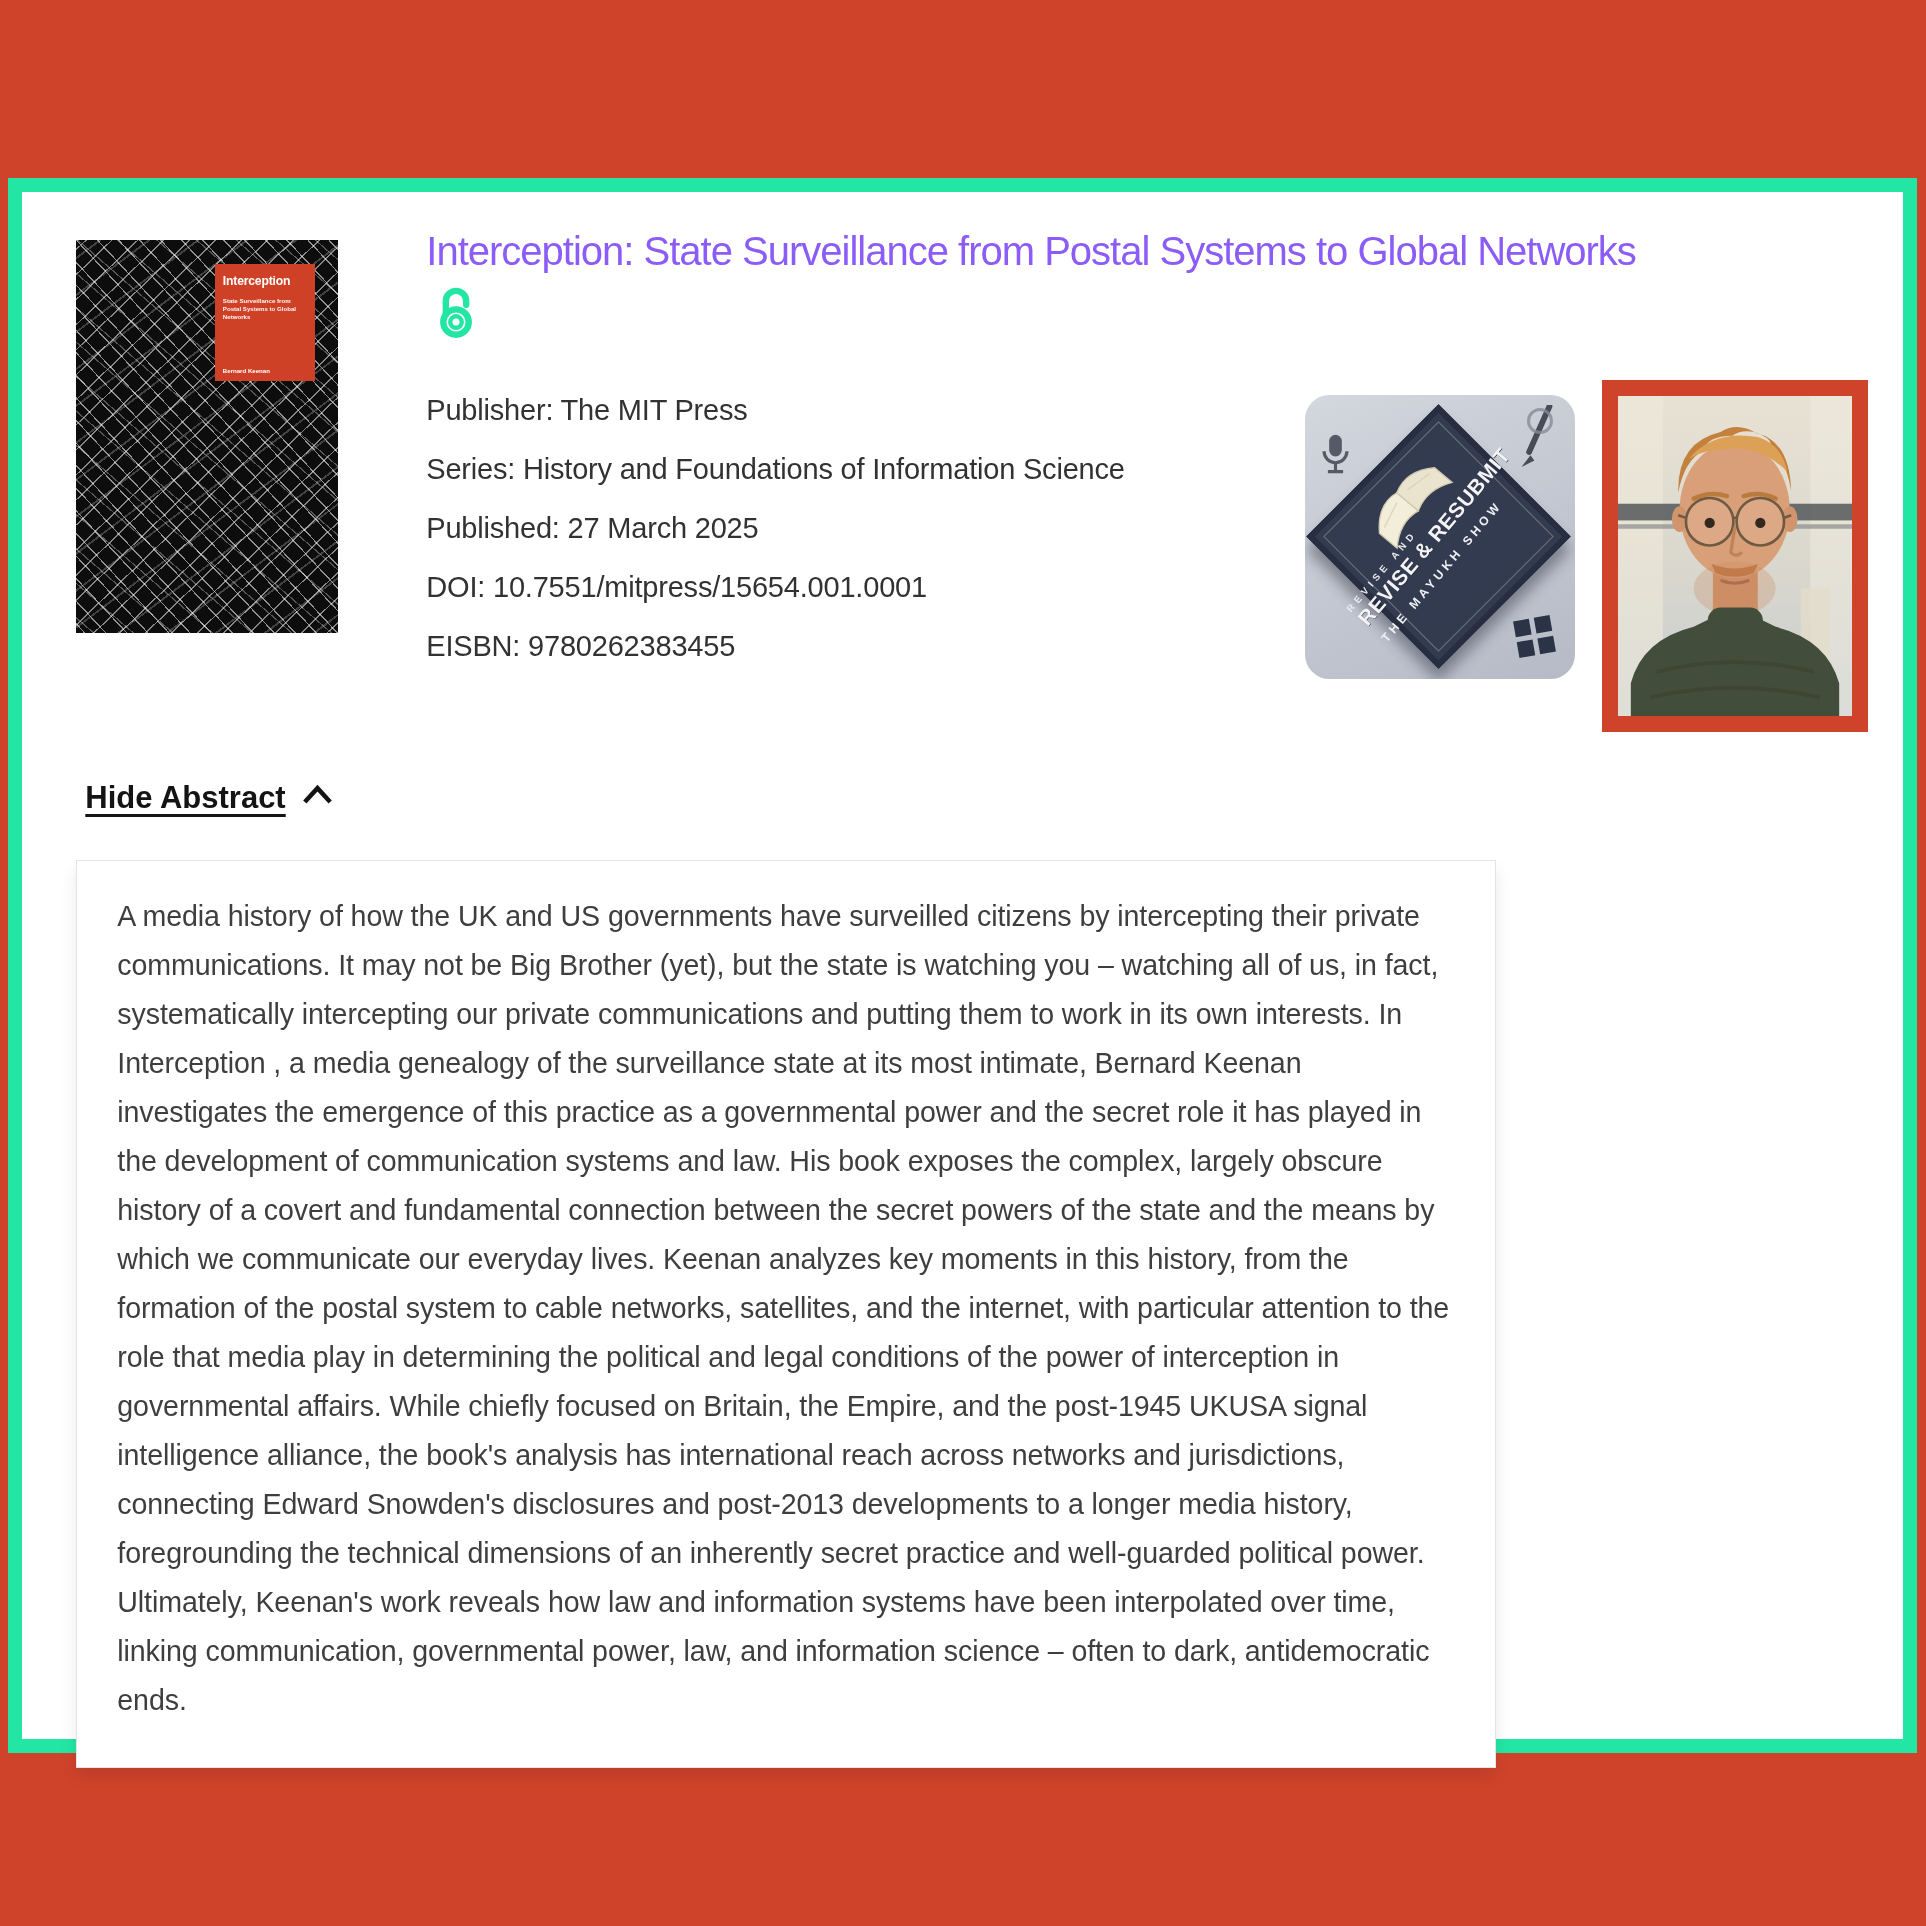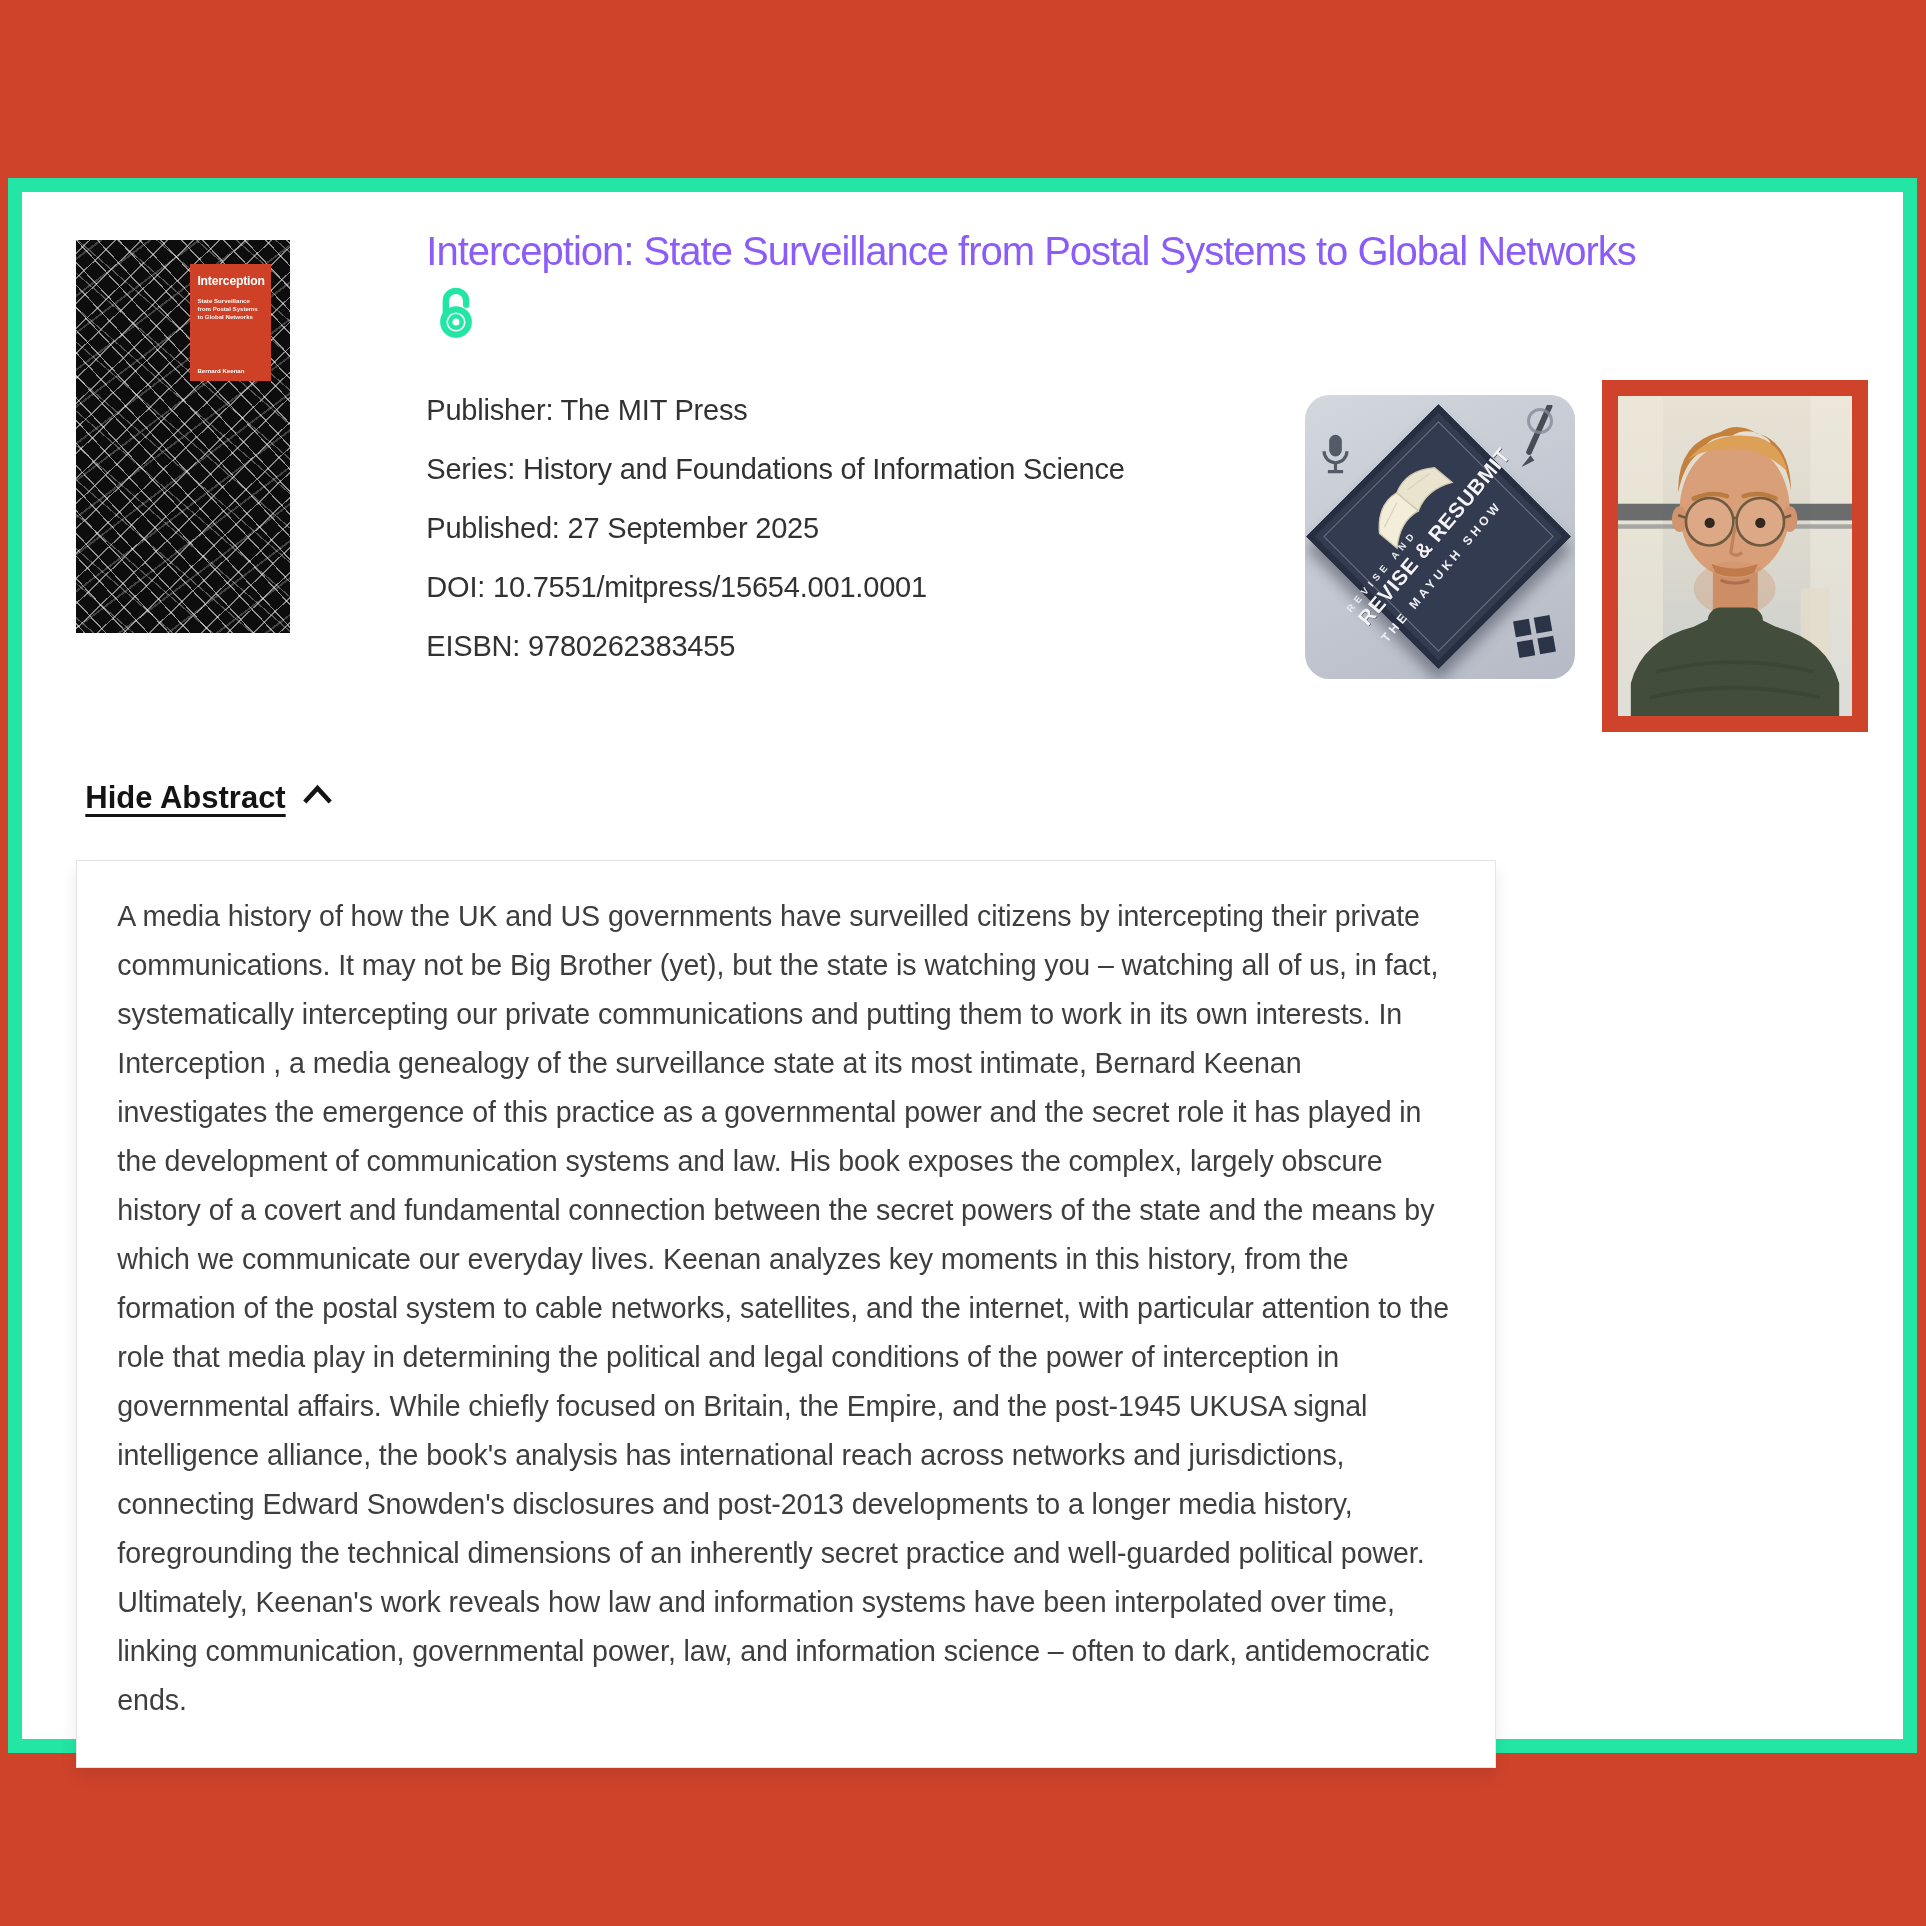--- a/index.html
+++ b/index.html
@@ -16,21 +16,21 @@
     position:absolute; left:8.3px; top:178px;
     width:1909px; height:1575px;
     background:#ffffff;
     border:14.8px solid #23E6A4;
   }
   .content { position:relative; width:100%; height:100%; }
 
   
   .cover {
     position:absolute; left:54px; top:48px;
-    width:214px; height:393px;
+    width:262px; height:393px;
     background:#0d0d0d;
     background-image:
       repeating-linear-gradient(47deg,  transparent 0 5.8px,  rgba(255,255,255,.55) 5.8px 7px,  transparent 7px 15.4px),
       repeating-linear-gradient(41deg,  transparent 0 11px, rgba(255,255,255,.30) 11px 12.2px, transparent 12.2px 26px),
       repeating-linear-gradient(-44deg, transparent 0 7px, rgba(255,255,255,.50) 7px 8.3px, transparent 8.3px 18px),
       repeating-linear-gradient(-37deg, transparent 0 13.5px, rgba(255,255,255,.22) 13.5px 15.4px, transparent 15.4px 29.5px);
     overflow:hidden;
   }
   .cover-redbox {
     position:absolute; left:53%; top:6%;
@@ -151,21 +151,21 @@
       <svg class="oa-icon" viewBox="0 0 66 82">
         <path d="M17 44 V23 a16 16 0 0 1 32 0 v6" fill="none" stroke="#23E6A4" stroke-width="10" stroke-linecap="round"></path>
         <circle cx="33" cy="56" r="20" fill="none" stroke="#23E6A4" stroke-width="10"></circle>
         <circle cx="33" cy="56" r="9" fill="none" stroke="#23E6A4" stroke-width="7"></circle>
       </svg>
 
 
       <div class="meta">
         <div class="meta-line">Publisher: The MIT Press</div>
         <div class="meta-line">Series: History and Foundations of Information Science</div>
-        <div class="meta-line">Published: 27 September 2025</div>
+        <div class="meta-line">Published: 27 March 2025</div>
         <div class="meta-line">DOI: 10.7551/mitpress/15654.001.0001</div>
         <div class="meta-line">EISBN: 9780262383455</div>
       </div>
     </div>
 
     <div class="podcast">
       <svg class="pd-mic" width="33" height="45" viewBox="0 0 52 70">
         <rect x="16" y="4" width="20" height="34" rx="10" fill="#555b66"></rect>
         <path d="M8 30 a18 18 0 0 0 36 0" fill="none" stroke="#555b66" stroke-width="5"></path>
         <line x1="26" y1="50" x2="26" y2="60" stroke="#555b66" stroke-width="5"></line>

